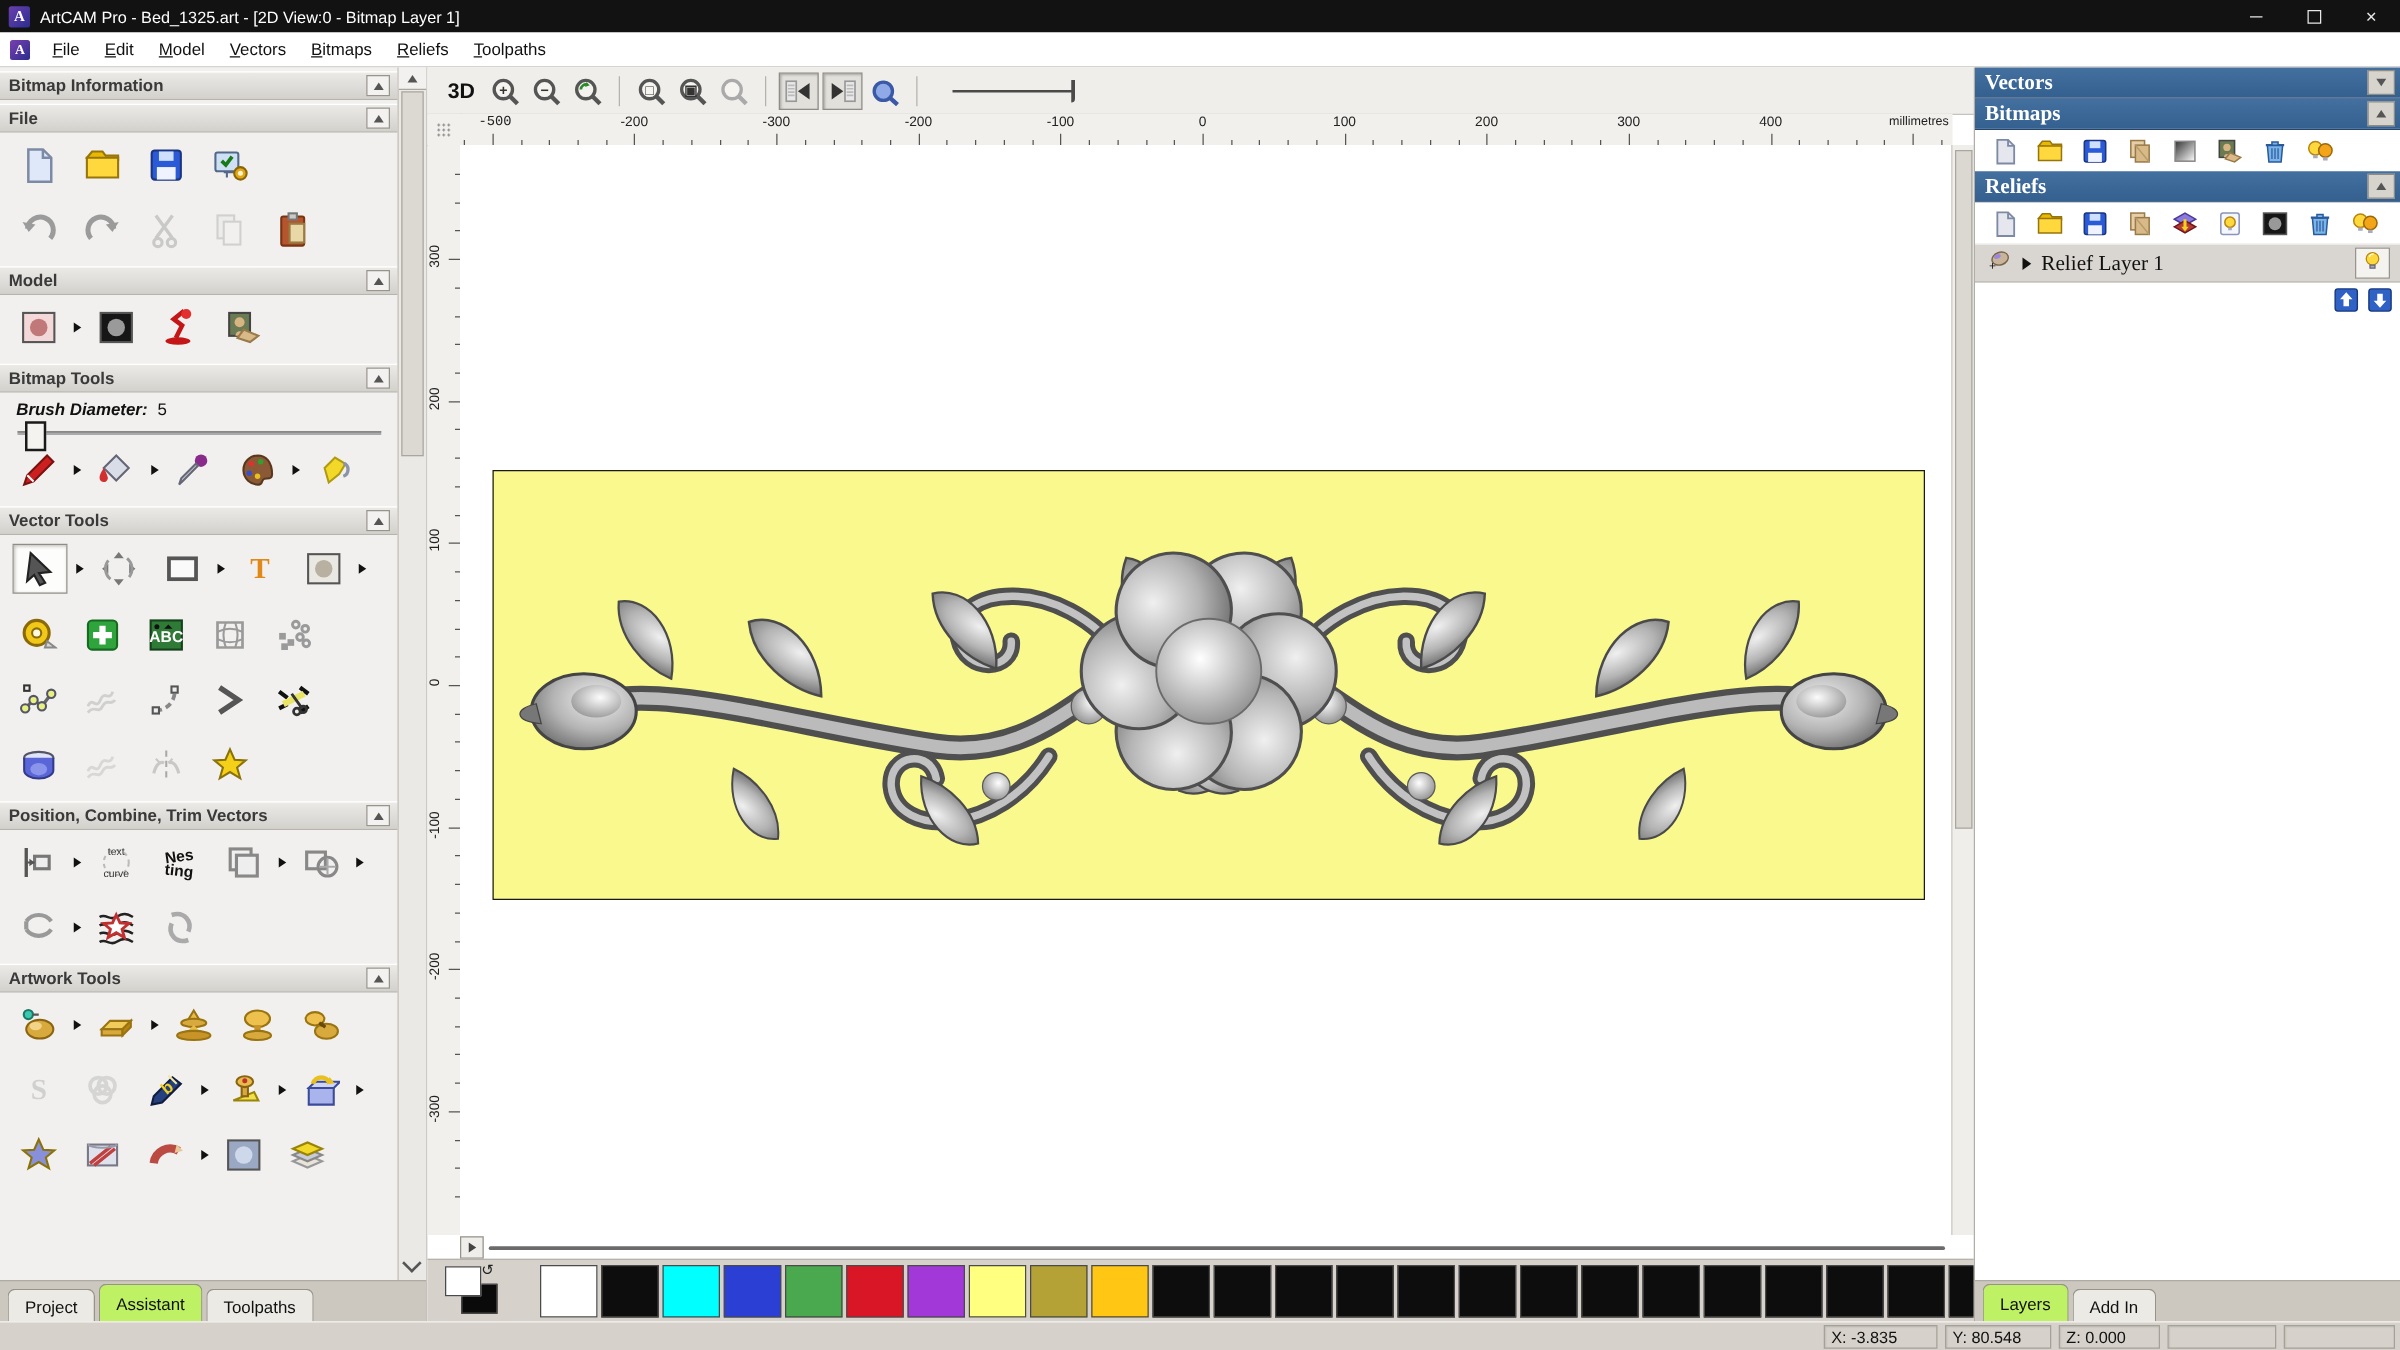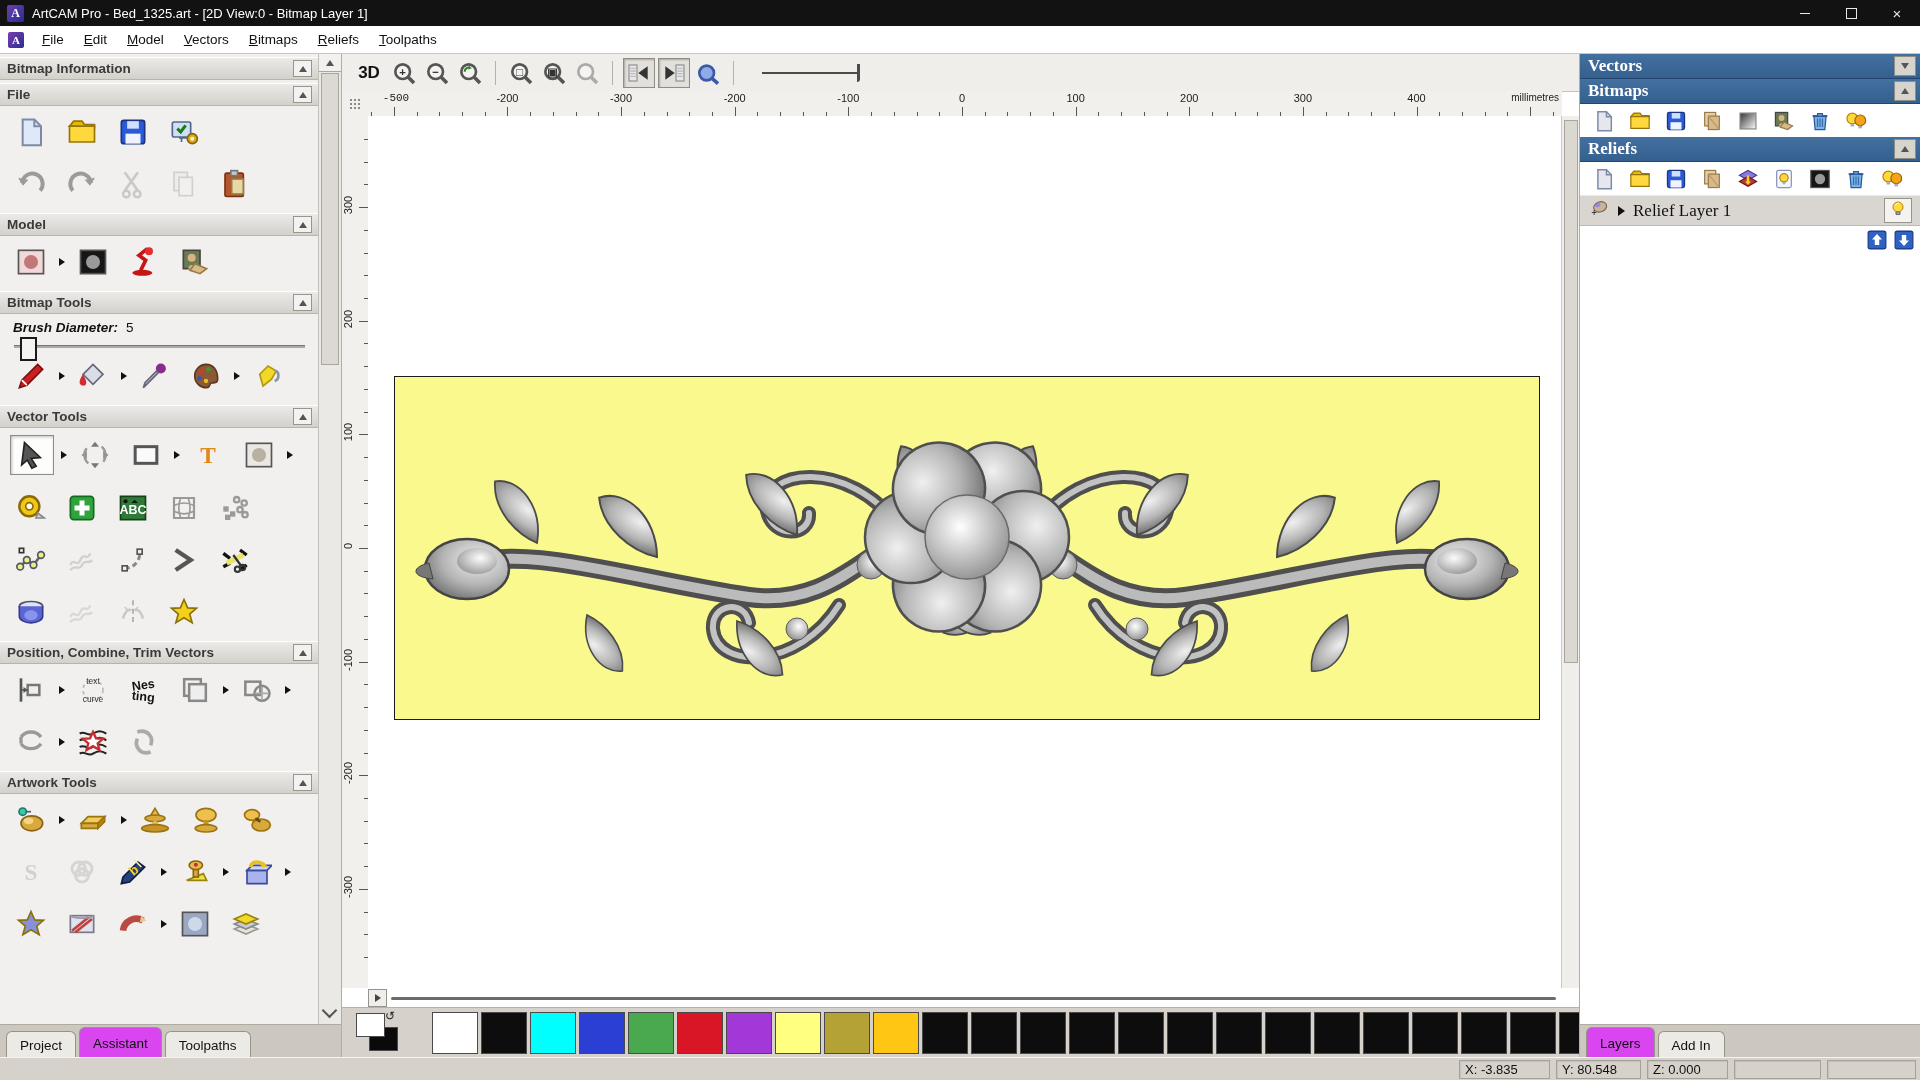--- a/index.html
+++ b/index.html
@@ -51,21 +51,21 @@
   .slider-thumb{position:absolute;left:6px;top:-9px;width:13px;height:20px;background:#f4f3f0;border:2px solid #1a1a1a;}
   .lp-scroll{position:absolute;right:0;top:0;width:22px;bottom:33px;background:#ebe9e6;border-left:1px solid #c2bfb8;}
   .lp-scroll-up{height:17px;border-bottom:1px solid #a9a69e;background:#f2f1ef;display:flex;align-items:center;justify-content:center;}
   .lp-thumb{position:absolute;top:19px;left:2px;right:2px;height:290px;background:#dcd9d3;border:1px solid #a9a69e;}
   .lp-chevron{position:absolute;bottom:8px;left:4px;width:12px;height:12px;}
   .chev{width:9px;height:9px;border-right:2px solid #555;border-bottom:2px solid #555;transform:rotate(45deg);display:block;margin:0 auto;}
   .tabbar{position:absolute;left:0;right:0;bottom:0;height:33px;background:#ccc8c0;border-top:1px solid #aeaba3;
           display:flex;align-items:flex-end;padding-left:6px;gap:3px;}
   .tab{height:26px;padding:0 13px;background:#eceae5;border:1px solid #96938a;border-bottom:none;
        border-radius:6px 6px 0 0;display:flex;align-items:center;}
-  .tab.active{background:#d946ef;height:30px;}
+  .tab.active{background:#bef264;height:30px;}
   
   .canvas-area{position:absolute;left:342px;top:54px;width:1238px;bottom:22px;background:#fff;}
   .canvas-toolbar{position:absolute;top:0;left:0;right:0;height:37px;background:#efeeeb;
        border-bottom:1px solid #c6c3bc;display:flex;align-items:center;padding-left:10px;gap:3px;}
   .ct-btn{width:30px;height:28px;display:flex;align-items:center;justify-content:center;flex:none;}
   .ct-btn svg{width:24px;height:24px;}
   .ct-btn.pressed{border:1px solid #8f8d86;background:#e2e0db;box-shadow:inset 1px 1px 2px rgba(0,0,0,.25);}
   .ct-3d{font-weight:bold;font-size:17px;width:34px;}
   .ct-sep{width:1px;height:24px;background:#b5b2ab;margin:0 7px;flex:none;}
   .ct-slider{width:96px;height:2px;background:#4a4a4a;position:relative;margin:0 12px 0 18px;flex:none;}

